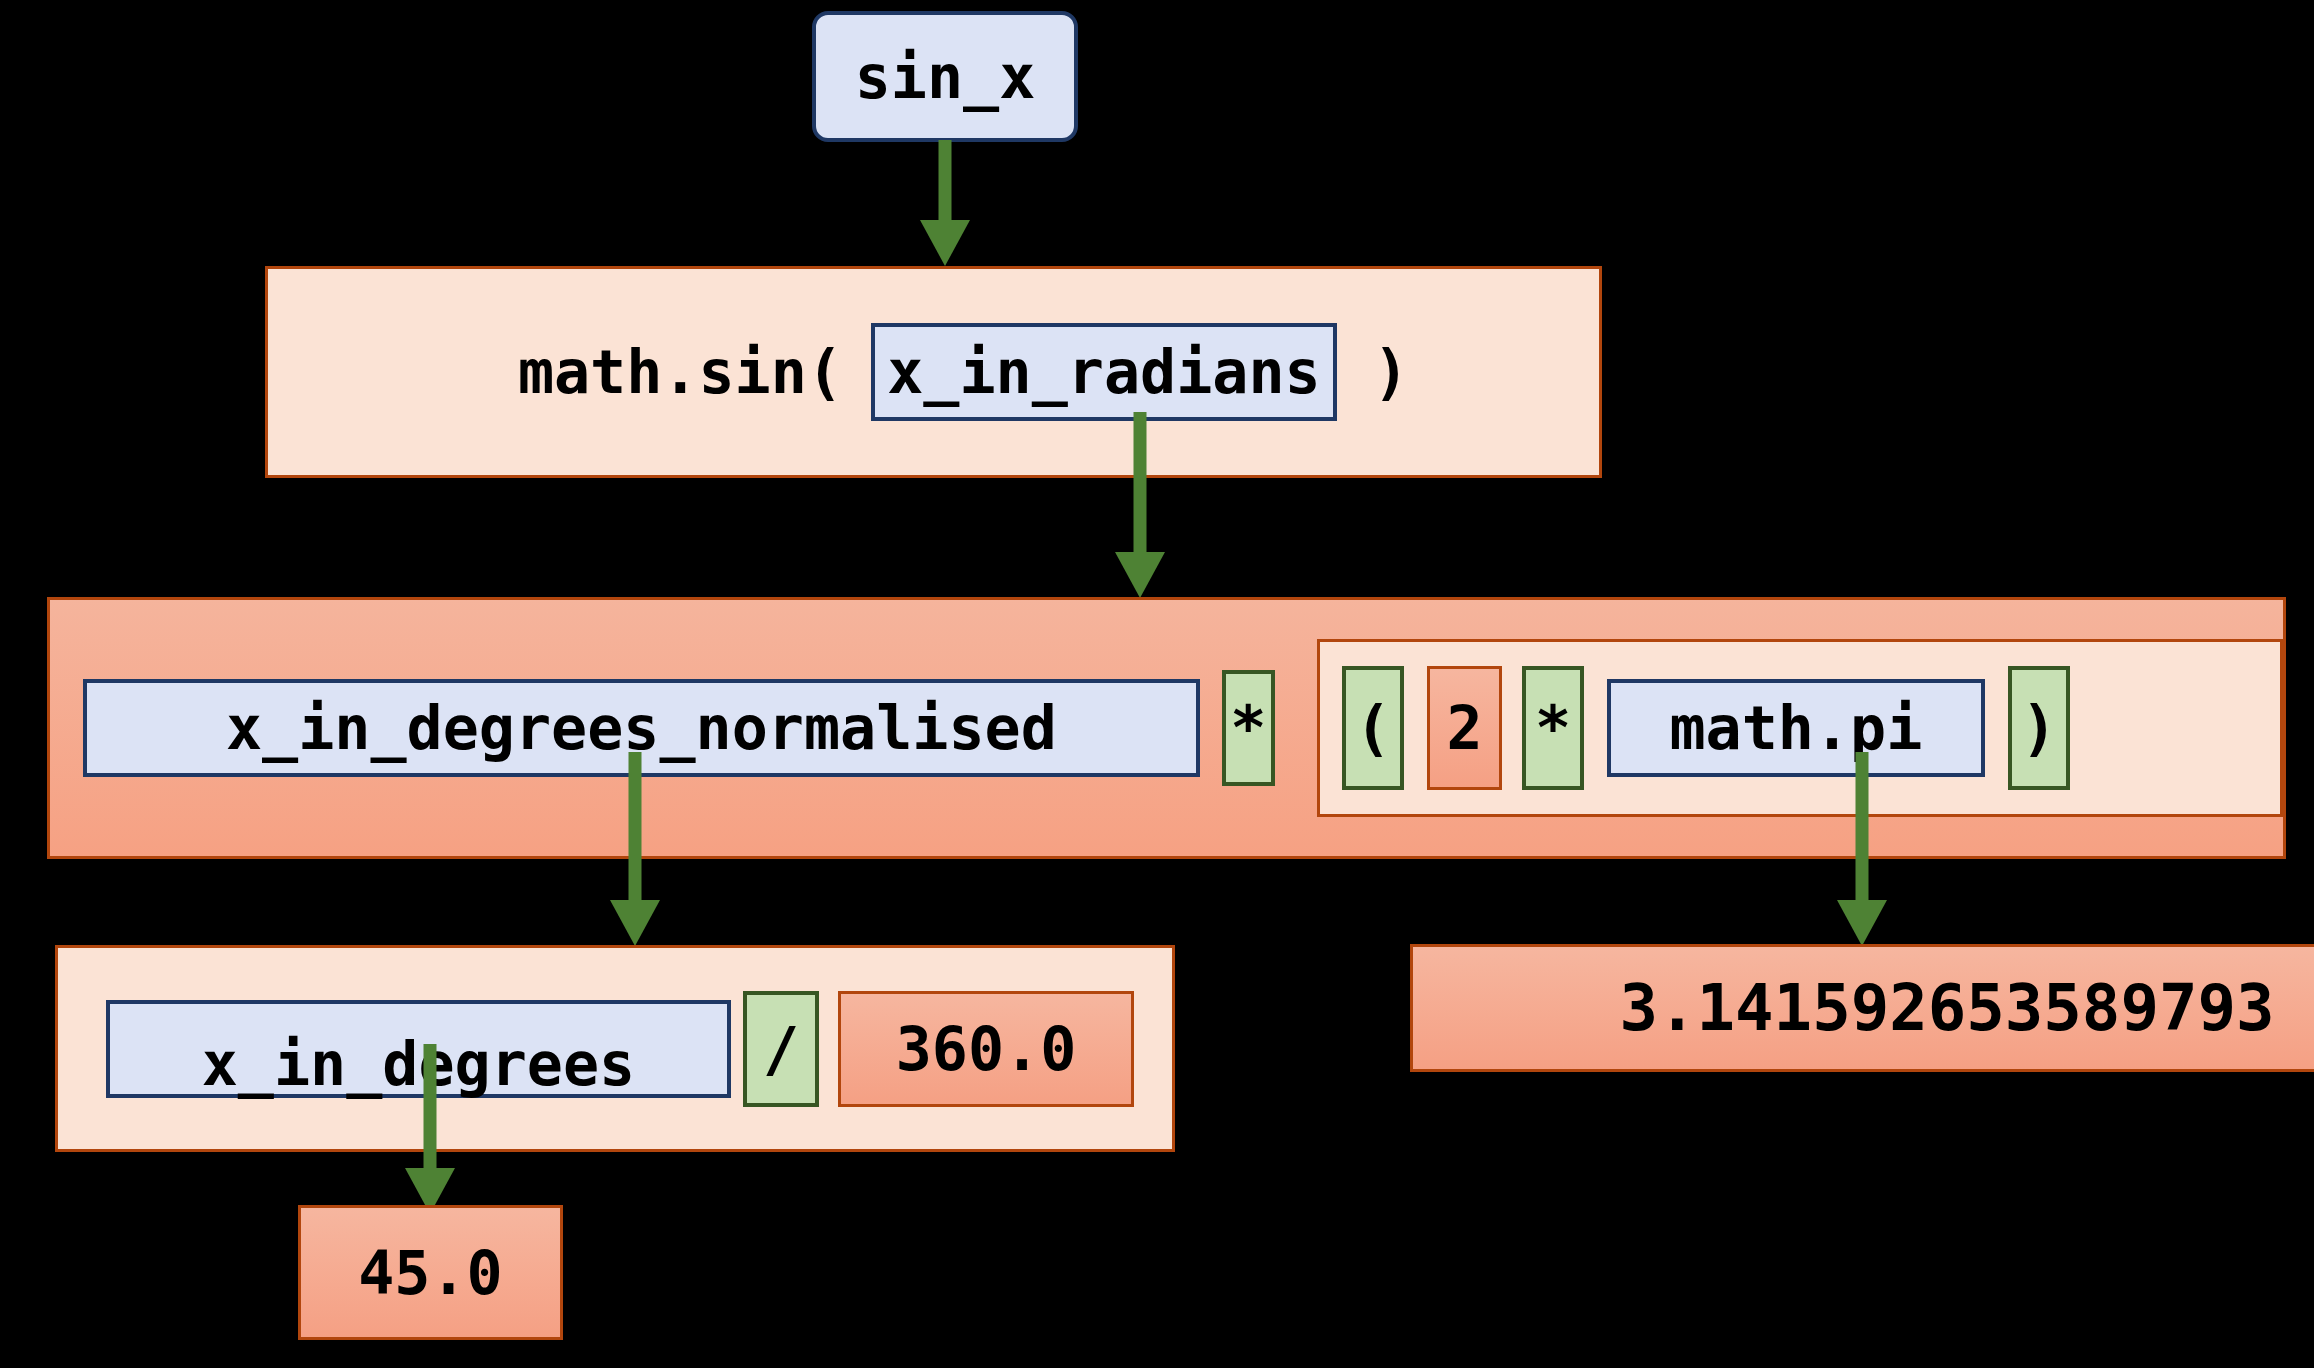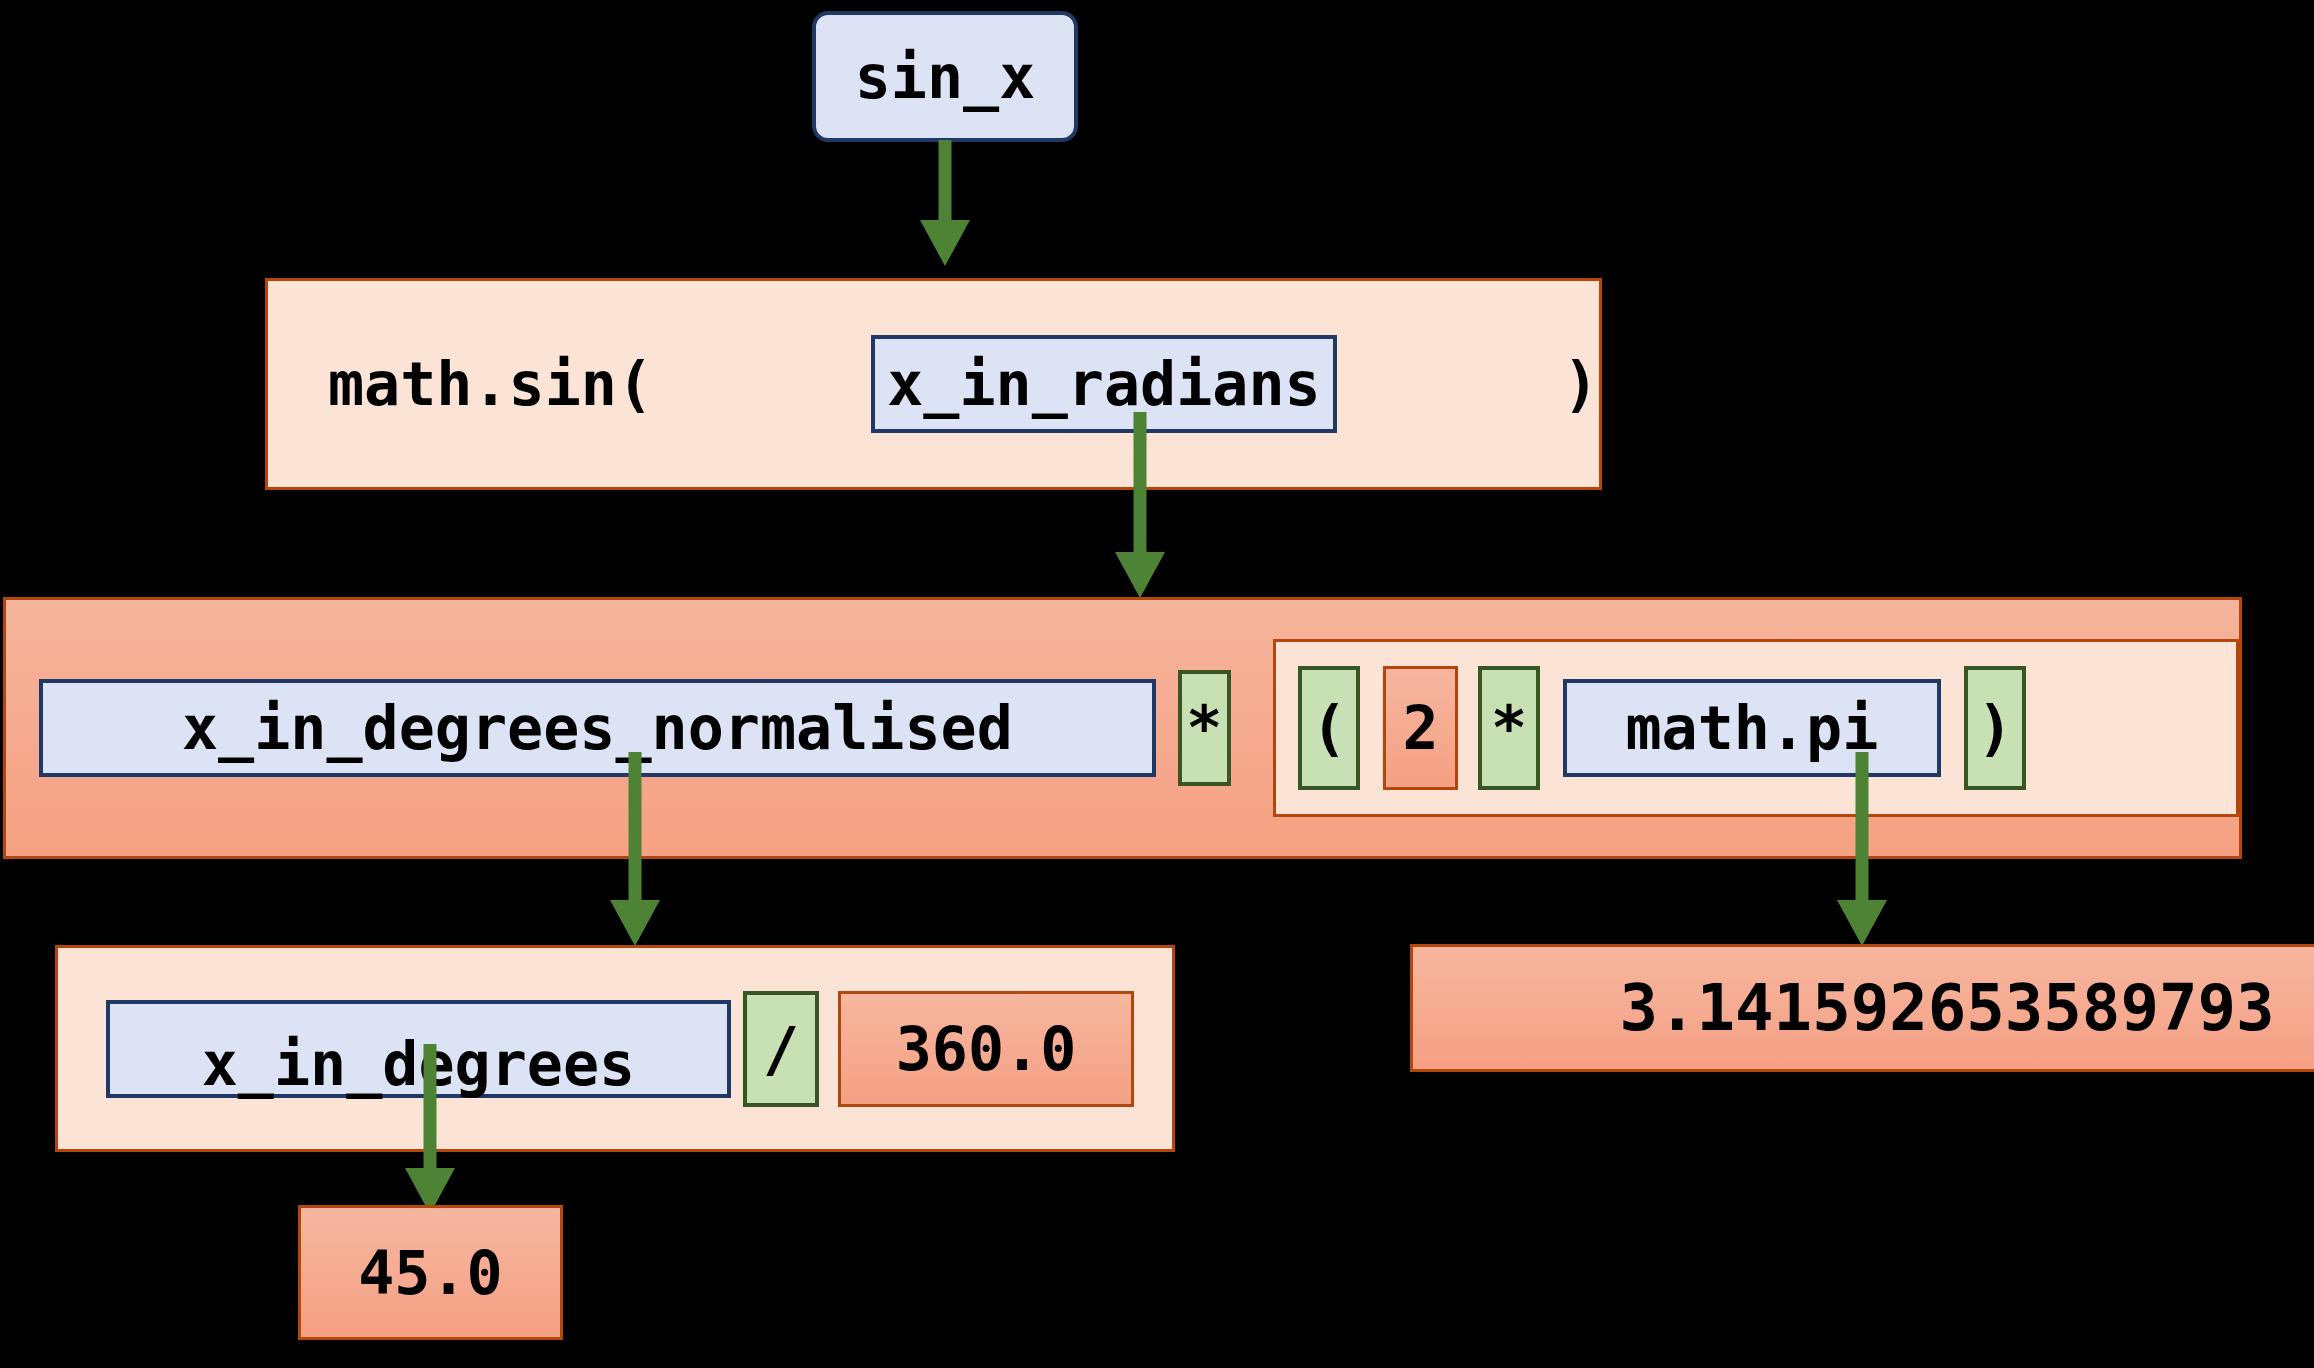--- a/index.html
+++ b/index.html
@@ -36,20 +36,21 @@
   }
   
   .expr {
     background: #fbe3d5;
     border: 3px solid #b2460d;
   }
   
   .expr-strong {
     background: linear-gradient(180deg,#f5b49c 0%,#f6a183 100%);
     border: 3px solid #b2460d;
+    margin-left: 44px;
   }
   
   .lit {
     background: linear-gradient(180deg,#f6b69f 0%,#f5a084 100%);
     border: 3px solid #b2460d;
   }
   
   .op {
     background: #c7e0b4;
     border: 4px solid #375623;
@@ -75,21 +76,21 @@
     <span class="txt">sin_x</span>
   </div>
 
   <div class="arrow" style="left:905px; top:140px; width:80px; height:128px;">
     <svg width="80" height="128" viewBox="0 0 80 128">
       <line x1="40" y1="0" x2="40" y2="100" stroke="#4e8234" stroke-width="13"></line>
       <polygon points="40,126 15,80 65,80" fill="#4e8234"></polygon>
     </svg>
   </div>
 
-  <div class="node expr" style="left:265px; top:266px; width:1337px; height:212px; justify-content:space-between; padding-left:60px; font-size:60px;margin-top:12px;">
+  <div class="node expr" style="left:265px; top:266px; width:1337px; height:212px; justify-content:center; padding-left:60px; font-size:60px;">
     <span class="txt">math.sin(</span>
 
     <span class="node var" style="position:relative; left:auto; top:auto; margin-left:28px; width:466px; height:98px; font-size:60px;">
       <span class="txt">x_in_radians</span>
     </span>
 
     <span class="txt" style="margin-left:36px;">)</span>
   </div>
 
   <div class="arrow" style="left:1100px; top:412px; width:80px; height:188px;">

